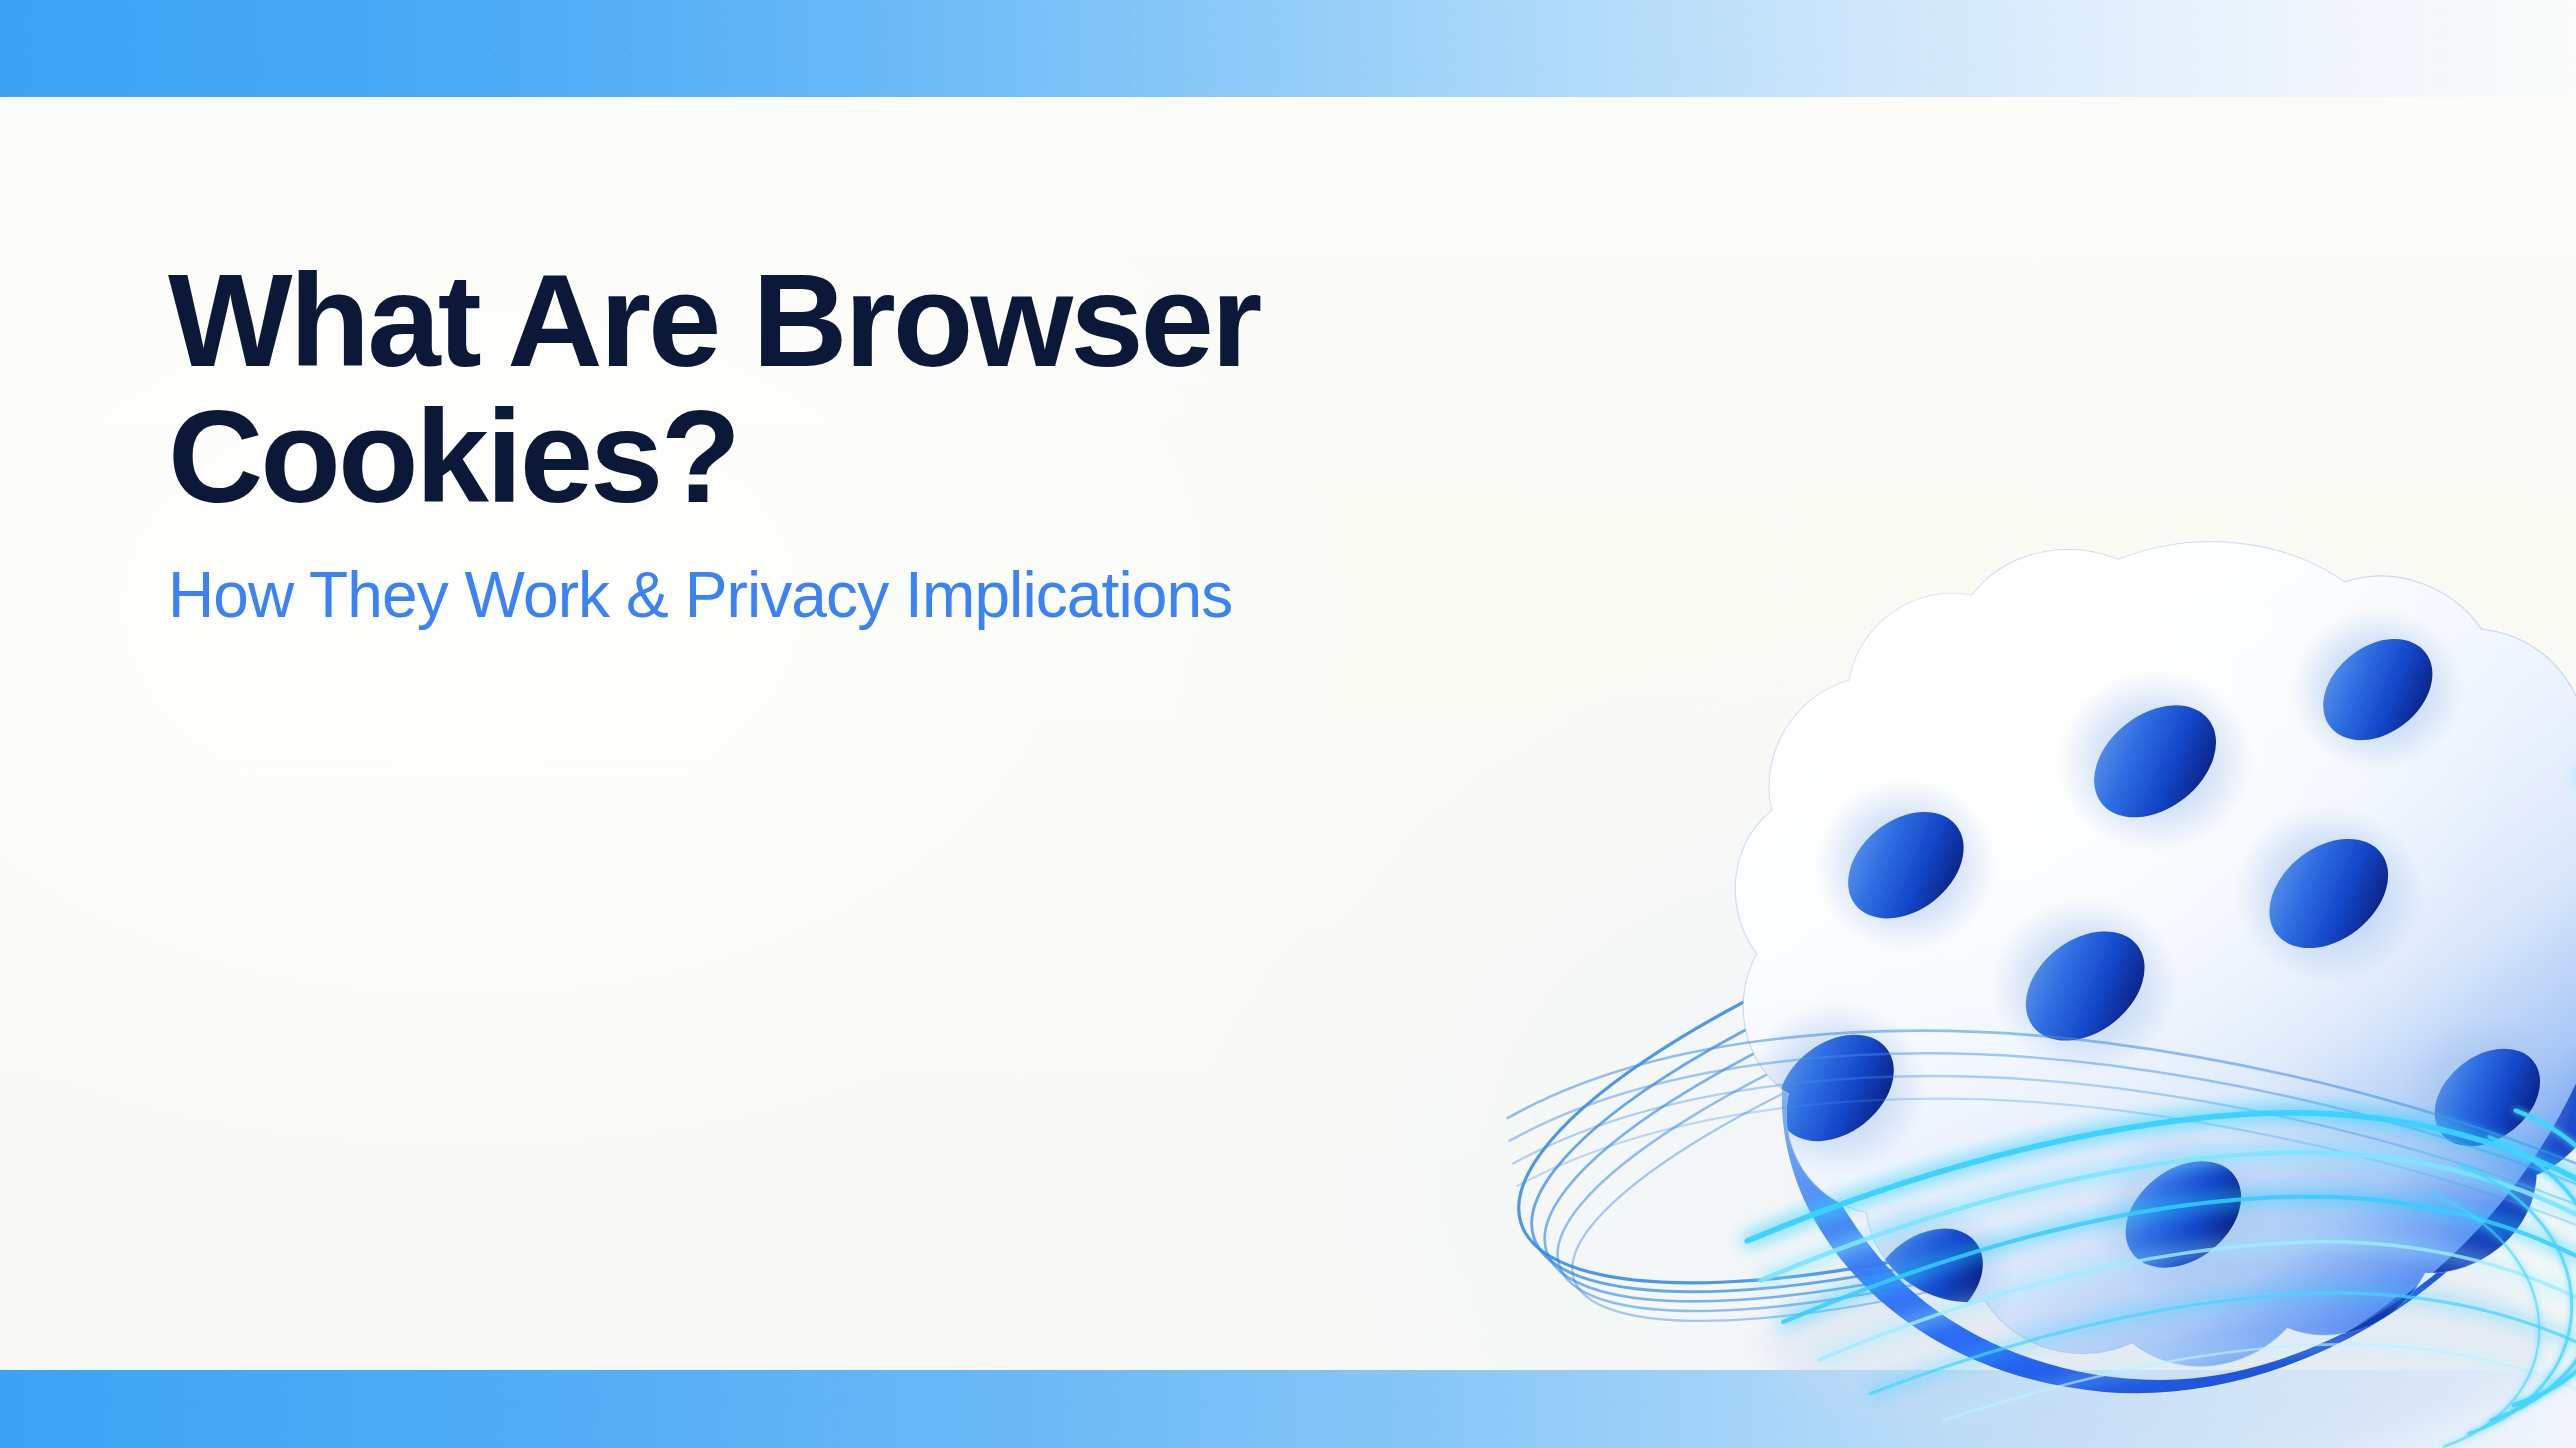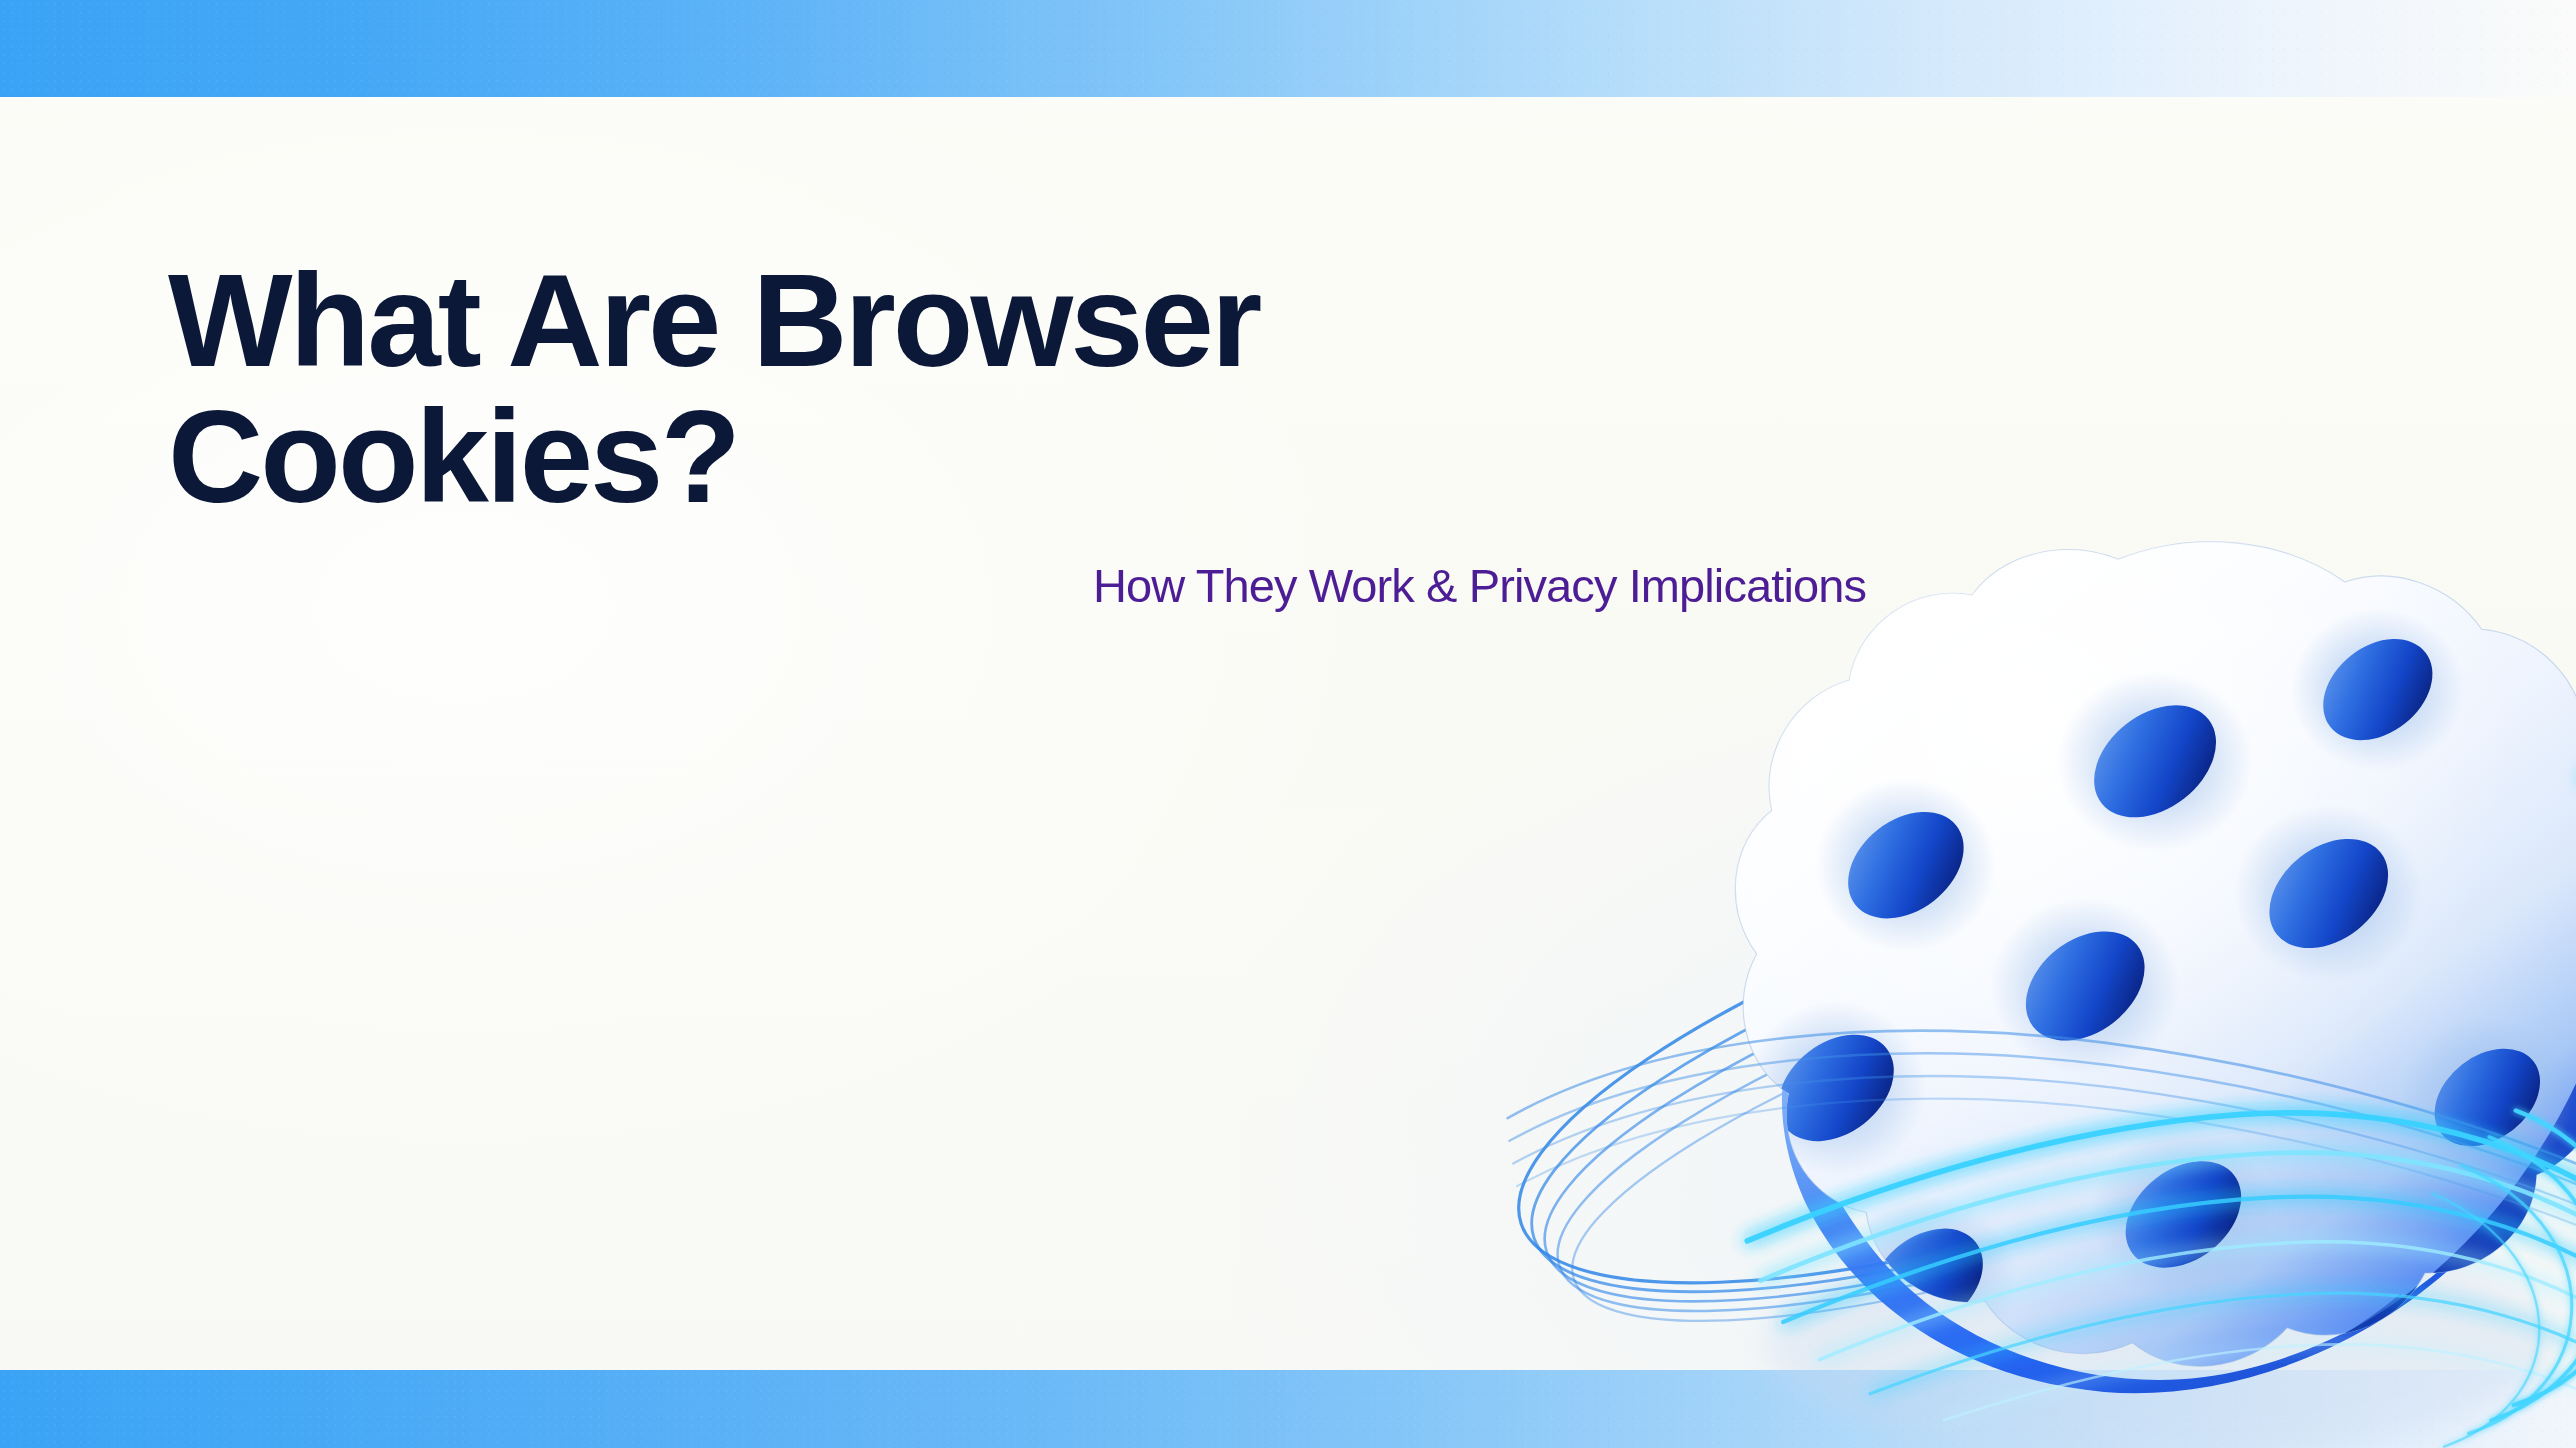--- a/index.html
+++ b/index.html
@@ -91,27 +91,26 @@
     font-size: 132px;
     line-height: 1.03;
     font-weight: 800;
     letter-spacing: -3px;
     font-family: "Liberation Sans", "DejaVu Sans", sans-serif;
     white-space: pre-line;
     -webkit-font-smoothing: antialiased;
   }
   .subhead {
     margin: 36px 0 0 0;
-    color: #4c1d95;
-    font-size: 47px;
+    color: #3b82f6;
+    font-size: 64px;
     line-height: 1.08;
     font-weight: 400;
     letter-spacing: -0.9px;
     font-family: "Liberation Sans", "DejaVu Sans", sans-serif;
-    text-align: right;
   }
 
   
   .cookie-art {
     position: absolute;
     left: 1500px;
     top: 514px;
     width: 1161px;
     height: 944px;
     z-index: 7;

